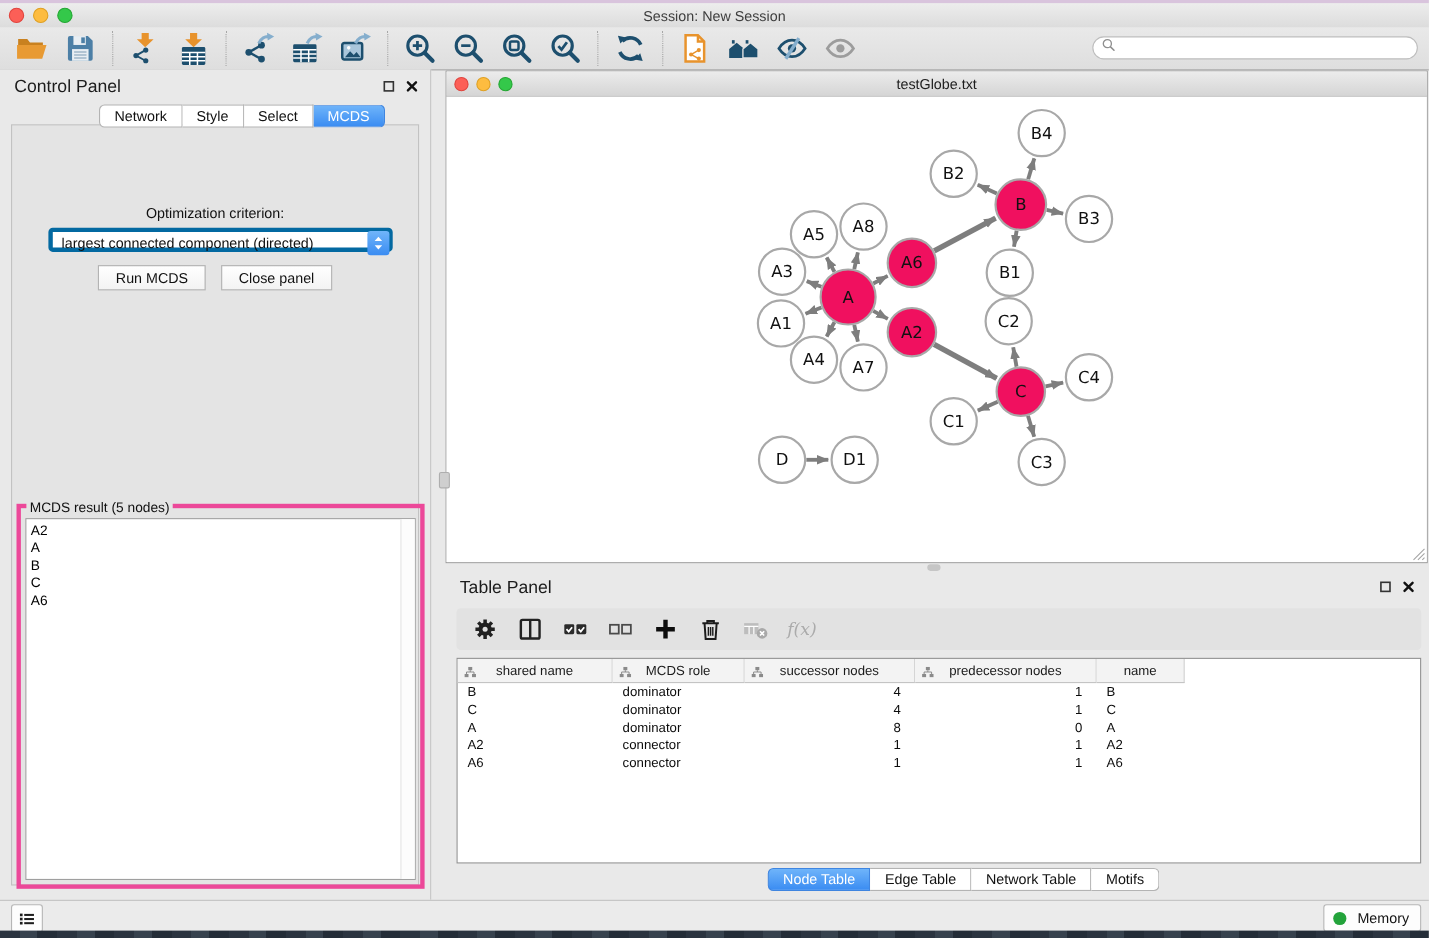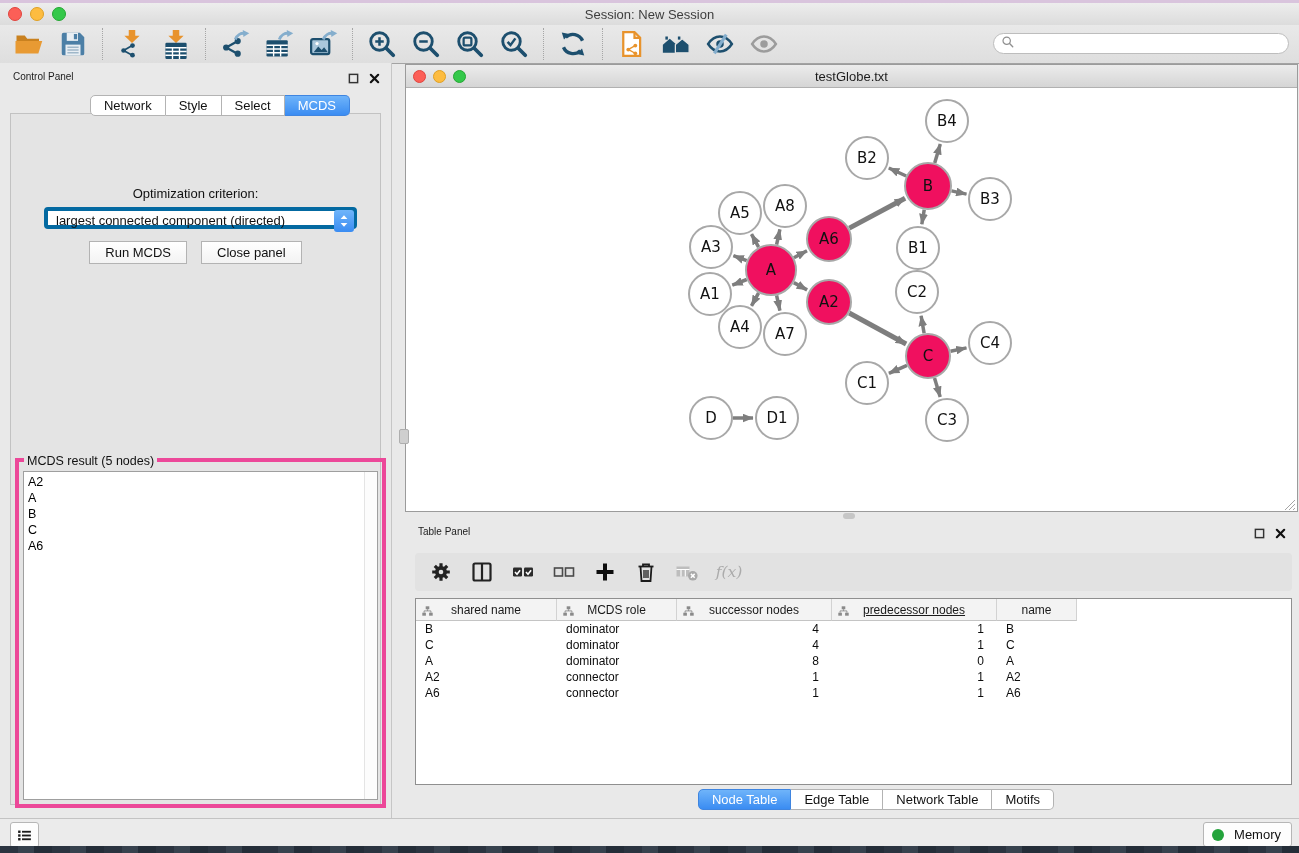--- a/index.html
+++ b/index.html
@@ -34,21 +34,21 @@
   .tb-icon svg{width:30px;height:30px;}
   .search-box{
     position:absolute;right:10px;top:8px;width:296px;height:21px;
     background:#fff;border:1px solid #bdbdbd;border-radius:11px;
     display:flex;align-items:center;padding-left:7px;box-sizing:border-box;
   }
   .search-box svg{width:14px;height:14px;flex:0 0 auto;}
   .search-input{border:none;outline:none;background:transparent;flex:1;height:17px;font-size:13px;padding:0 6px;}
   
   .panel-header{position:absolute;display:flex;align-items:center;}
-  .panel-title{font-size:10px;color:#1c1c1c;}
+  .panel-title{font-size:16px;color:#1c1c1c;}
   .ph-icons{position:absolute;display:flex;gap:8px;align-items:center;}
   .ph-icon{width:13px;height:13px;display:flex;align-items:center;justify-content:center;}
   .ph-icon svg{width:11px;height:11px;}
   
   .control-panel{position:absolute;left:0;top:63px;width:392px;height:755px;background:#e9e9e9;border-right:1px solid #c6c6c6;box-sizing:border-box;}
   .cp-body{
     position:absolute;left:10px;top:50px;width:371px;height:692px;
     background:#e4e4e4;border:1px solid #c2c2c2;box-sizing:border-box;
   }
   .cp-tabs{position:absolute;left:0;top:32px;width:392px;display:flex;justify-content:center;z-index:3;}
@@ -611,21 +611,21 @@
           <span class="tree"><svg viewBox="0 0 11 10" width="11" height="10">
               <g fill="#8a8a8a">
                 <rect x="3.7" y="0.3" width="3.6" height="3"></rect>
                 <rect x="0.3" y="6.7" width="3.6" height="3"></rect>
                 <rect x="7.1" y="6.7" width="3.6" height="3"></rect>
               </g>
               <path d="M5.5 3.3v1.6M2.1 6.7V4.9h6.8v1.8" fill="none" stroke="#8a8a8a" stroke-width="0.9"></path>
             </svg></span>
           <span>successor nodes</span>
         </div>
-        <div class="th-cell" style="width: 165px; text-decoration: underline;">
+        <div class="th-cell" style="width: 165px;">
           <span class="tree"><svg viewBox="0 0 11 10" width="11" height="10">
               <g fill="#8a8a8a">
                 <rect x="3.7" y="0.3" width="3.6" height="3"></rect>
                 <rect x="0.3" y="6.7" width="3.6" height="3"></rect>
                 <rect x="7.1" y="6.7" width="3.6" height="3"></rect>
               </g>
               <path d="M5.5 3.3v1.6M2.1 6.7V4.9h6.8v1.8" fill="none" stroke="#8a8a8a" stroke-width="0.9"></path>
             </svg></span>
           <span>predecessor nodes</span>
         </div>

